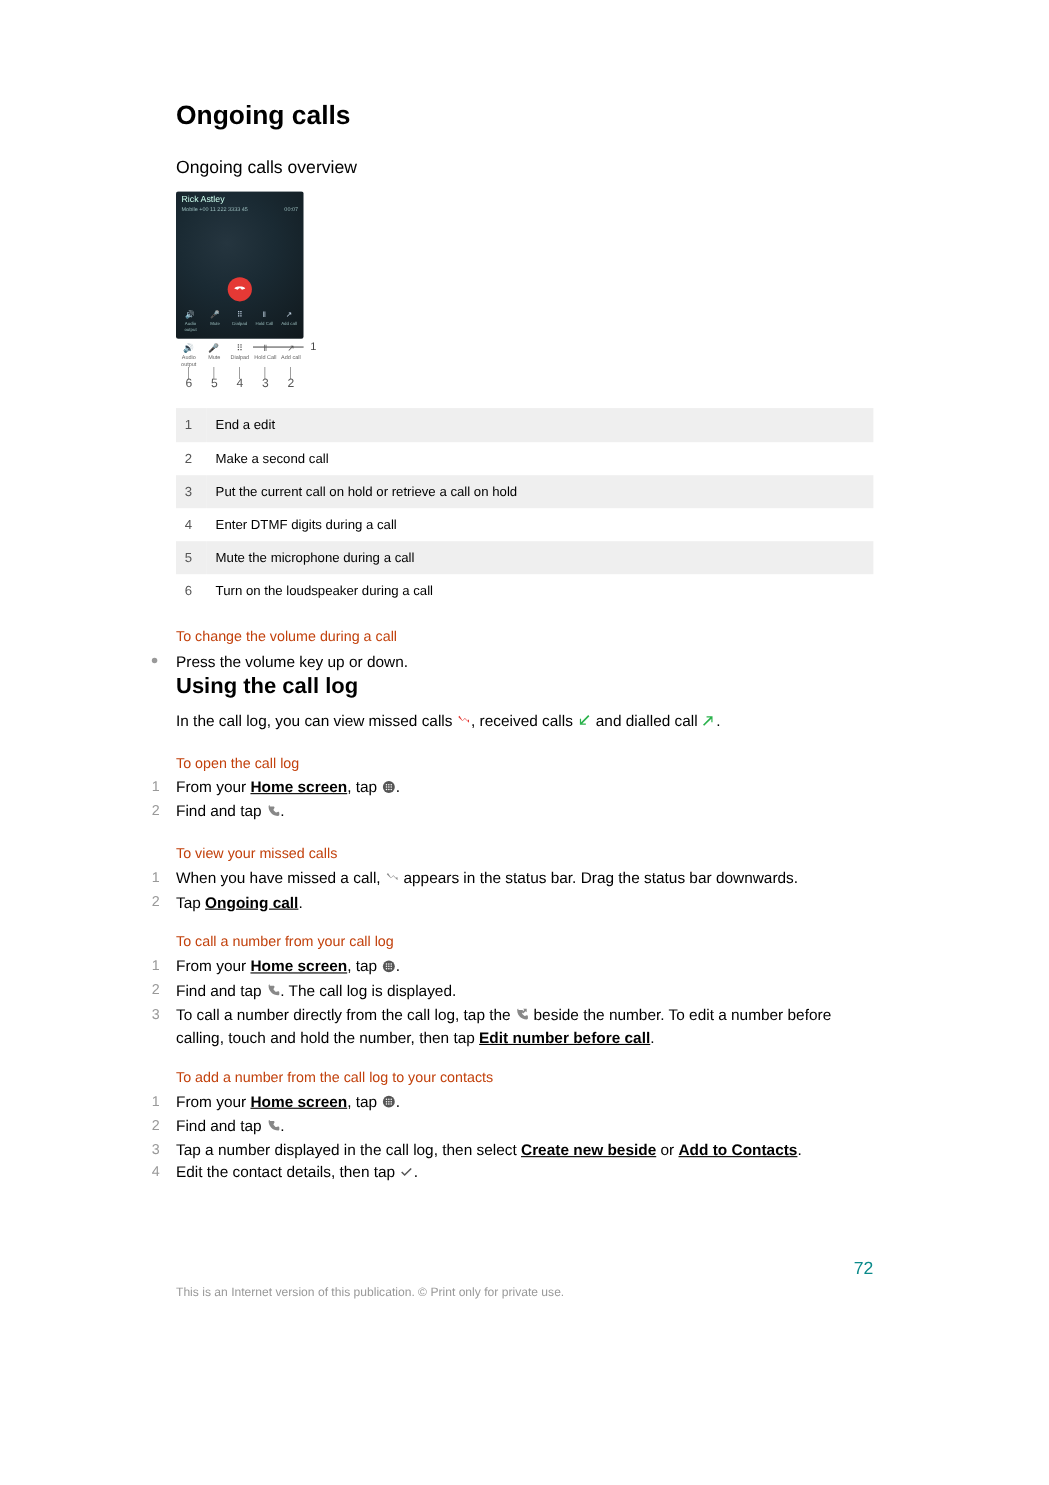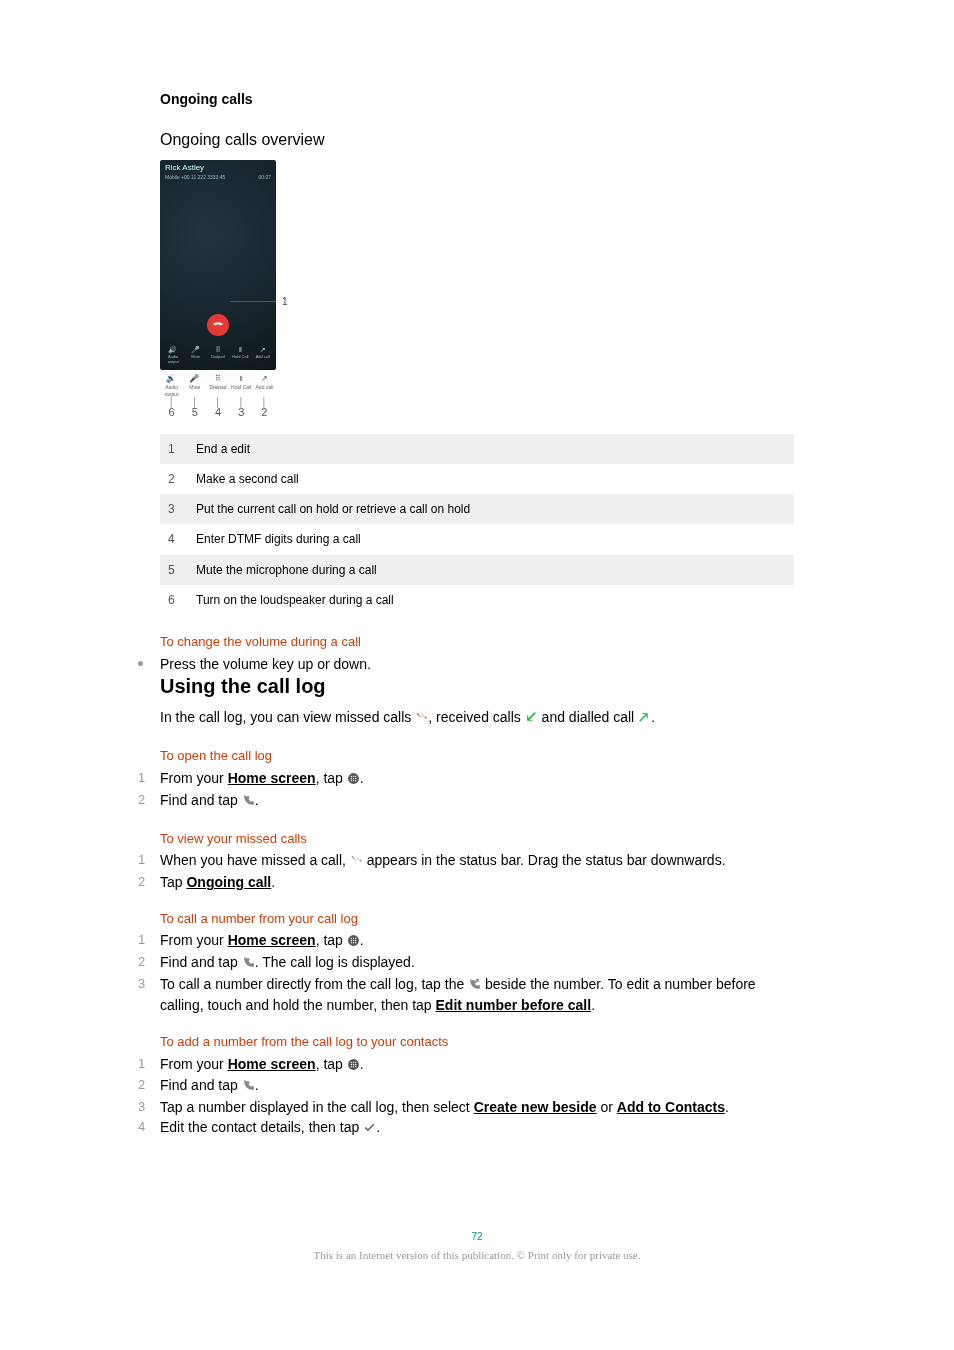--- a/index.html
+++ b/index.html
@@ -6,27 +6,27 @@
   body {
     font-family: Arial, Helvetica, sans-serif;
     font-size: 14px;
     color: #000;
     background: #fff;
     width: 954px;
     margin: 0 auto;
     padding: 90px 160px 40px 160px;
     line-height: 1.35;
   }
-  .h1 { font-size: 14px; font-weight: bold; margin-bottom: 20px; }
+  .h1 { font-size: 24px; font-weight: bold; margin-bottom: 20px; }
   .h2 { font-size: 16px; font-weight: normal; margin-bottom: 10px; }
   .h3 { font-size: 20px; font-weight: bold; margin-bottom: 8px; }
   .subhead { font-size: 13px; color: #c2410c; margin-top: 18px; margin-bottom: 4px; }
   .phone-wrap { position: relative; width: 140px; margin-bottom: 6px; }
   .phone {
-    width: 116px; height: 210px; background: #1a2a33;
+    width: 116px; height: 134px; background: #1a2a33;
     background-image: radial-gradient(circle at 40% 35%, #25353f 0%, #1a2a33 40%, #10181c 100%);
     border-radius: 2px; position: relative; color: #fff; overflow: hidden;
   }
   .phone .name { font-size: 8px; padding: 3px 5px 0 5px; color: #cfe; }
   .phone .numrow { display:flex; justify-content: space-between; font-size: 5px; padding: 0 5px; color: #9bb; }
   .endcall {
     position:absolute; left:50%; transform:translateX(-50%); bottom:34px;
     width:22px; height:22px; border-radius:50%; background:#e53935;
     display:flex; align-items:center; justify-content:center;
   }
@@ -48,22 +48,22 @@
   .legend-table tr:nth-child(odd) { background:#efefef; }
   .legend-table td:first-child { width:28px; color:#555; }
   .bulleted { position:relative; padding-left:0; margin-left:-22px; }
   .bulleted .dot { position:absolute; left:0; top:6px; width:5px; height:5px; border-radius:50%; background:#999; }
   .ol { list-style:none; padding:0; margin-left:-22px; }
   .ol > li { position:relative; padding-left:22px; margin:1px 0; }
   .ol > li > .num { position:absolute; left:0; top:0; color:#999; font-size:13px; }
   .body-text { margin-top:4px; }
   b.st { font-weight:bold;text-decoration:underline; }
   .inline-icon { display:inline-block; vertical-align:-2px; }
-  .page-num { text-align:center; color:#0a8a8a; font-size:10px; margin-top:91px; }
-  .footer { text-align:center; color:#999; font-size:11px; margin-top:4px;font-family:Liberation Serif, serif; }
+  .page-num { text-align:right; color:#0a8a8a; font-size:16px; margin-top:66px; }
+  .footer { color:#999; font-size:11px; margin-top:4px; }
   svg.inline-svg { width:13px; height:13px; }
 </style>
 </head>
 <body>
 
 <div class="h1">Ongoing calls</div>
 <div class="h2">Ongoing calls overview</div>
 
 <div class="phone-wrap">
   <div class="phone">

